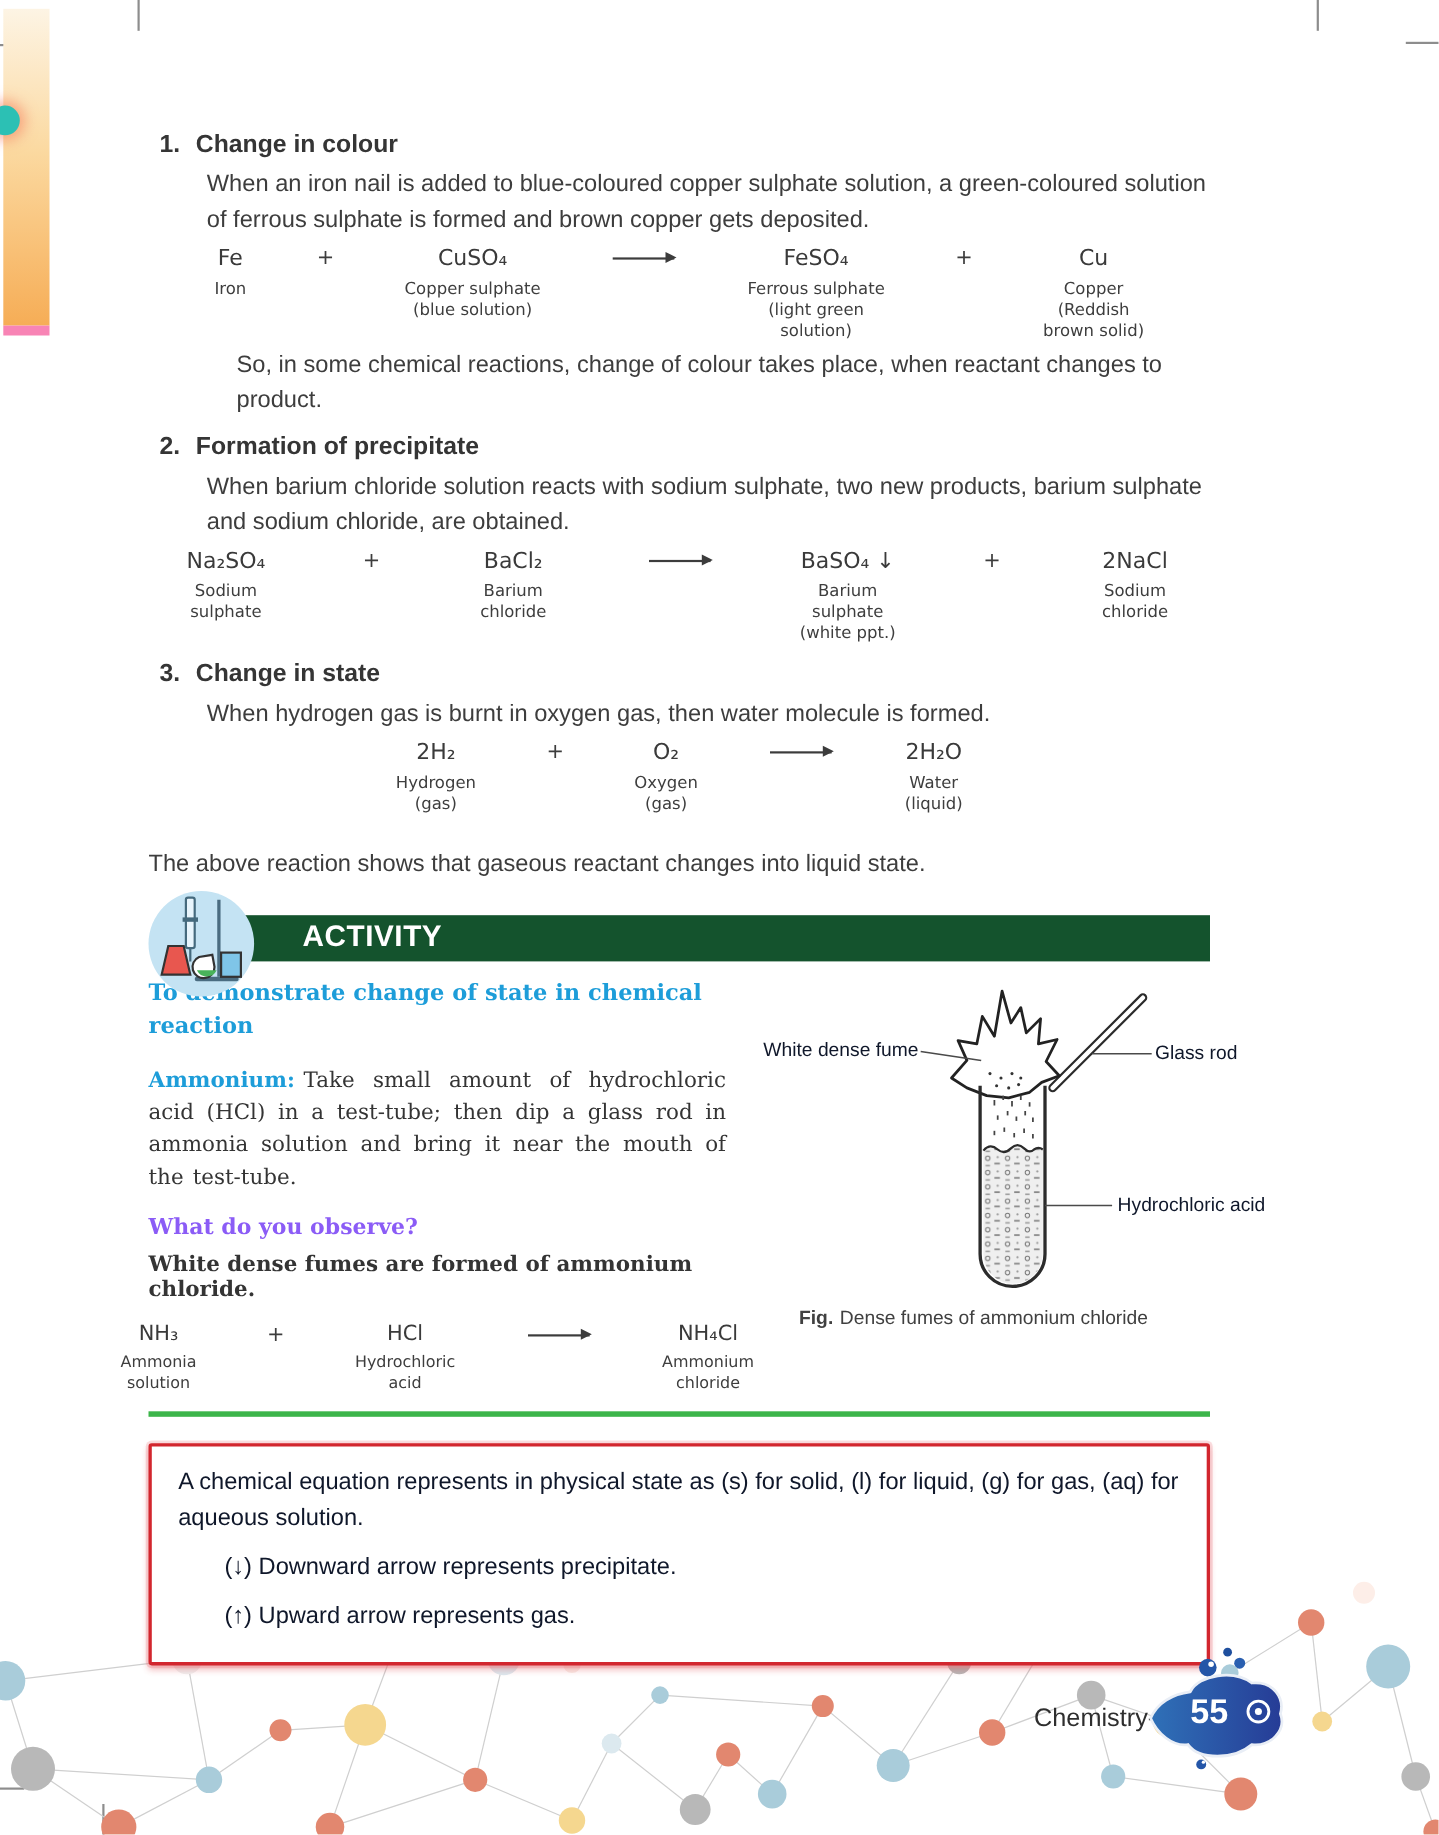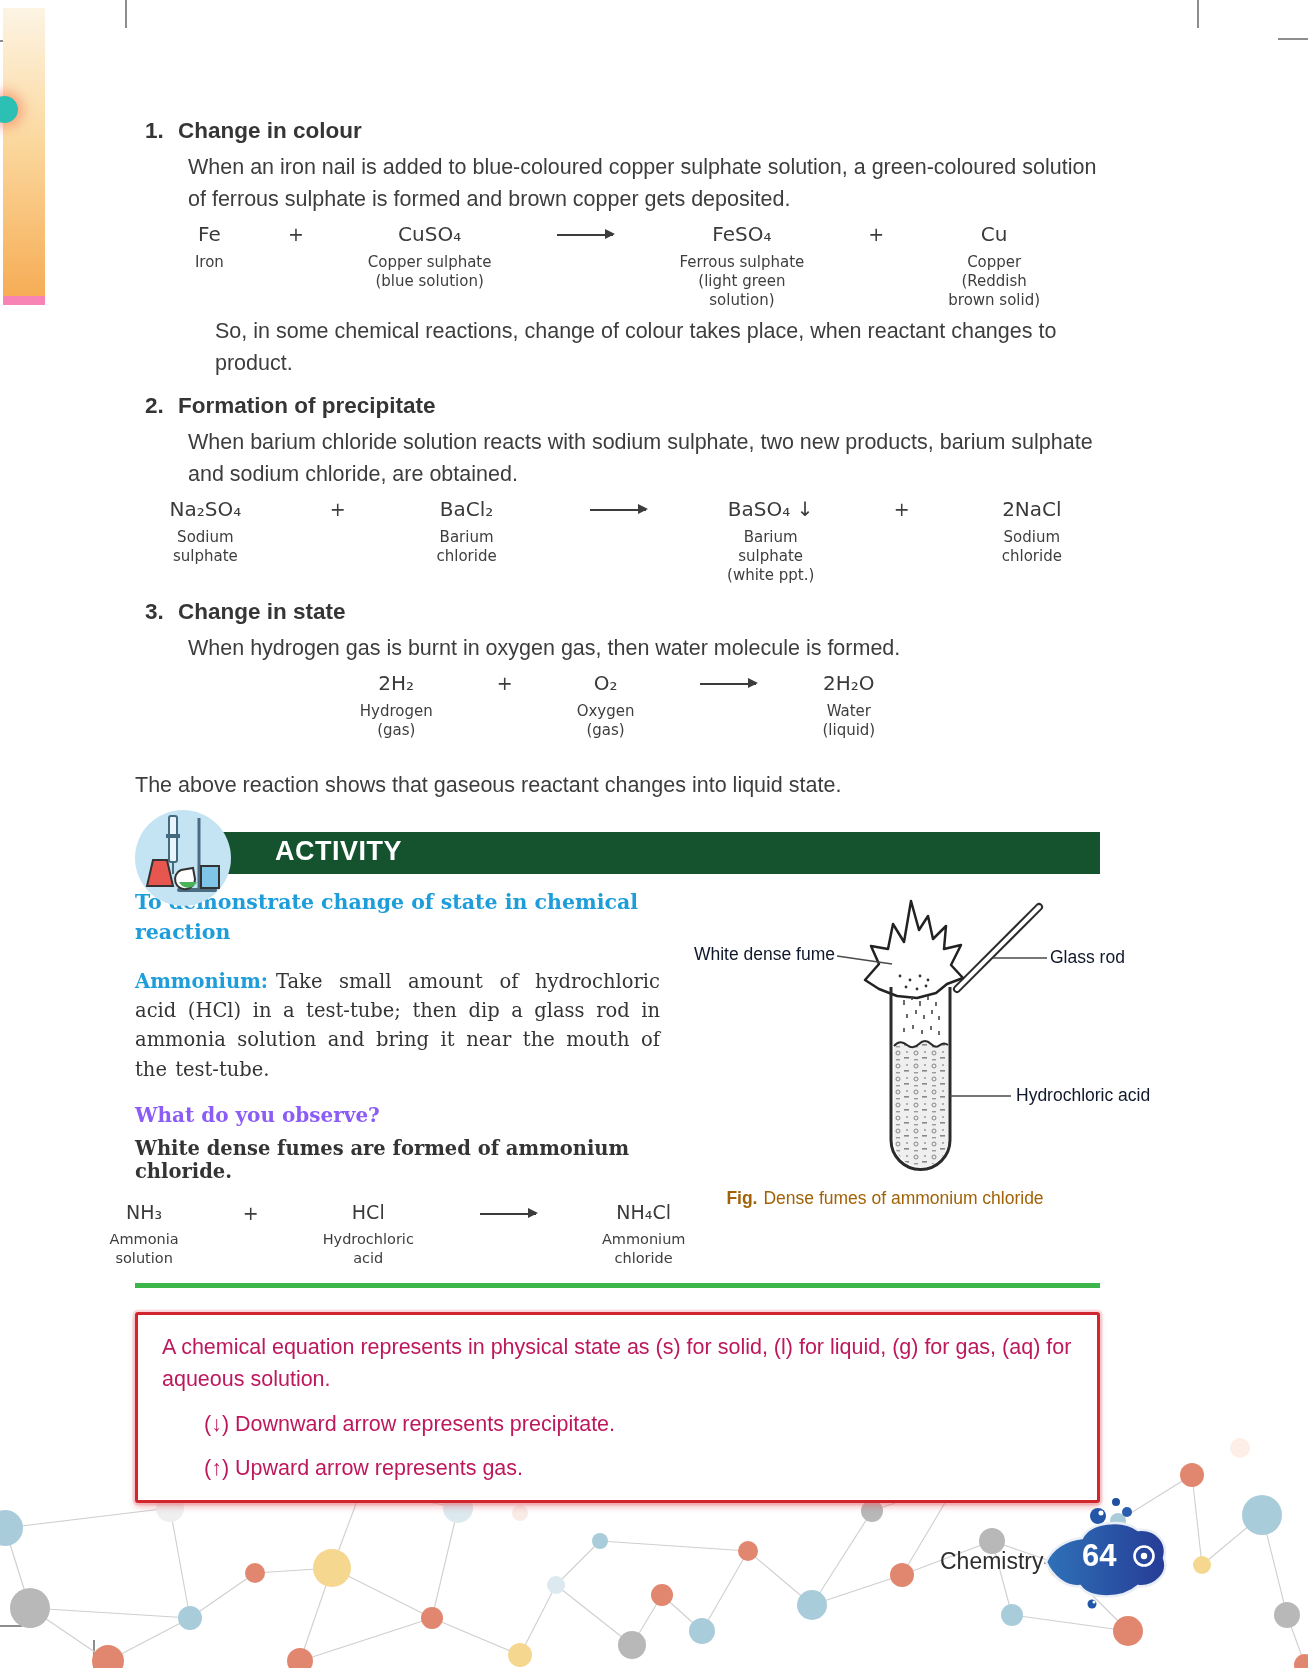--- a/index.html
+++ b/index.html
@@ -59,27 +59,27 @@
 .procedure { font-size:19.5px; line-height:1.5; text-align:justify; color:#343434; word-spacing:2px; }
 .procedure .lead { color:#1d9dd9; font-weight:bold; margin-right:8px; }
 .question { color:#8b5cf6; font-weight:bold; font-size:20px; margin:14px 0 10px; }
 .answer { font-size:19.5px; color:#343434;font-weight:bold; }
 .col-right { flex:1; position:relative; }
 .fig-canvas { position:absolute; left:0; top:-34px; width:460px; height:340px; }
 .fig-label { position:absolute; font-size:17.5px; color:#0f172a; white-space:nowrap; }
 .fig-label.fume { left:10px; top:56px; width:165px; text-align:right; }
 .fig-label.rod  { left:390px; top:59px; }
 .fig-label.acid { left:356px; top:197px; }
-.fig-caption { position:absolute; left:0; top:300px; width:450px; text-align:center; font-size:17.5px; color:#a16207; }
+.fig-caption { position:absolute; left:0; top:300px; width:450px; text-align:center; font-size:17.5px; color:#404040; }
 .fig-caption .tag { font-weight:bold; margin-right:6px; }
 .activity-rule { height:5px; background:#3cb54a; margin-top:10px; }
 
 
 .note-box { margin-top:24px; background:#fff; border:3px solid #d2262e; border-radius:3px;
-      padding:16px 24px 16px; font-size:21.5px; line-height:1.5; color:#be185d;
+      padding:16px 24px 27px; font-size:21.5px; line-height:1.5; color:#0f172a;
       box-shadow:0 4px 6px rgba(214,40,46,.30), 0 0 0 2.5px rgba(240,160,165,.35); position:relative; z-index:3; }
 .note-box .bullet { padding-left:42px; margin-top:12px; }
 
 
 .net { position:absolute; left:0; bottom:0; width:1308px; height:235px; z-index:1; }
 .footer-brand { position:absolute; left:940px; top:1548px; font-size:23px; color:#2e2e2e; z-index:4; }
 .badge { position:absolute; left:1032px; top:1492px; width:150px; height:130px; z-index:4; }
 .badge-num { position:absolute; left:50px; top:46px; font-size:31px; font-weight:bold; color:#fff; }
 </style>
 </head>
@@ -442,16 +442,16 @@
       <circle cx="66" cy="24" r="8" fill="#2456a8"></circle>
         <circle cx="69" cy="21" r="2.5" fill="#fff"></circle>
       <circle cx="84" cy="10" r="4" fill="#1f4f9e"></circle>
         <circle cx="95" cy="20" r="5" fill="#2a5fb0"></circle>
       <path d="M14,70 C20,56 34,48 50,46 C58,30 90,26 106,38 C126,36 136,52 132,66 C138,82 122,96 106,94 C90,108 58,108 48,94 C34,96 20,84 14,70 Z" fill="url(#bg1)" stroke="#e9eef6" stroke-width="2.5"></path>
       <circle cx="112" cy="64" r="9.5" fill="none" stroke="#fff" stroke-width="2.6"></circle>
       <circle cx="112" cy="64" r="3.2" fill="#fff"></circle>
       <circle cx="60" cy="112" r="4.5" fill="#2456a8"></circle>
         <circle cx="62" cy="110" r="1.5" fill="#fff"></circle>
     </svg>
-    <span class="badge-num">64</span>
+    <span class="badge-num">55</span>
   </div>
 
 </div>
 
 </body></html>

